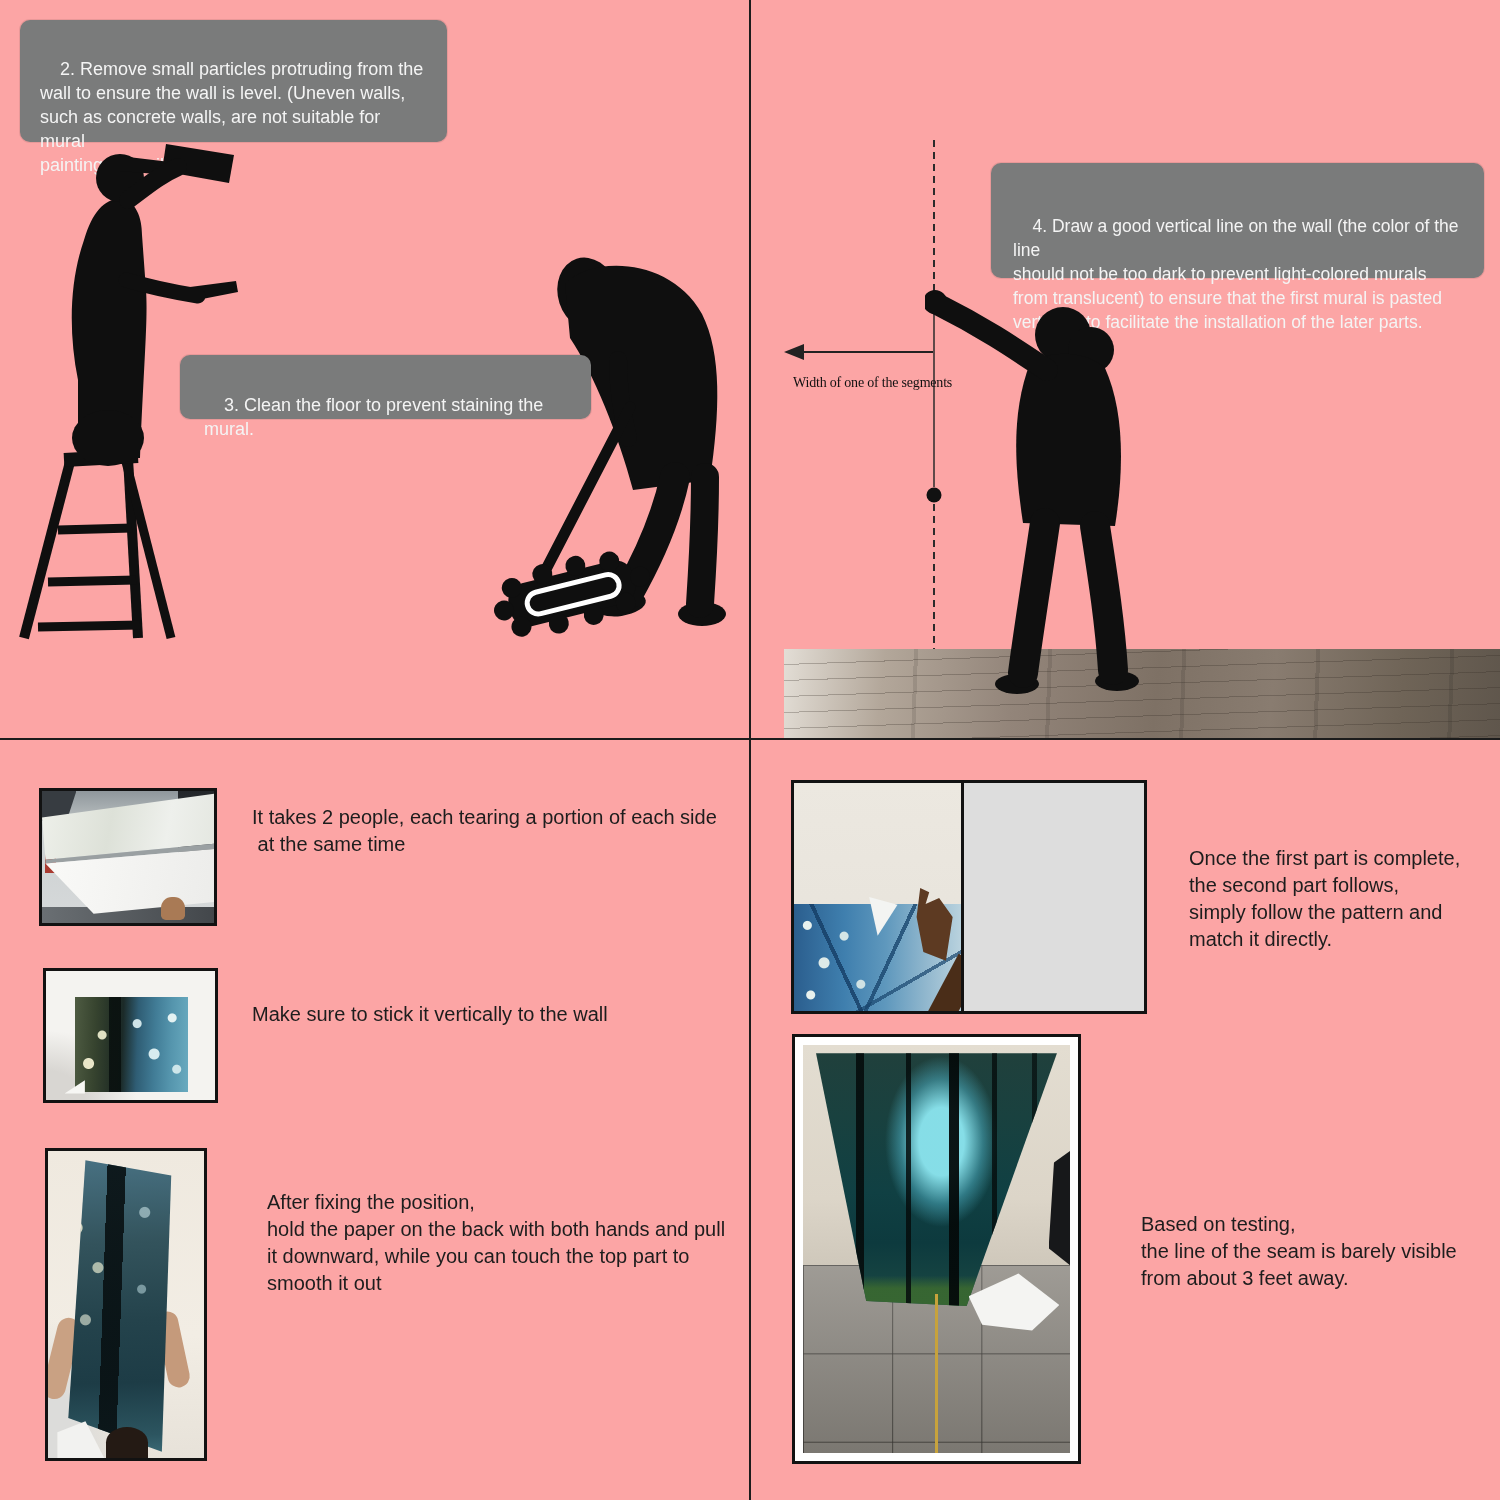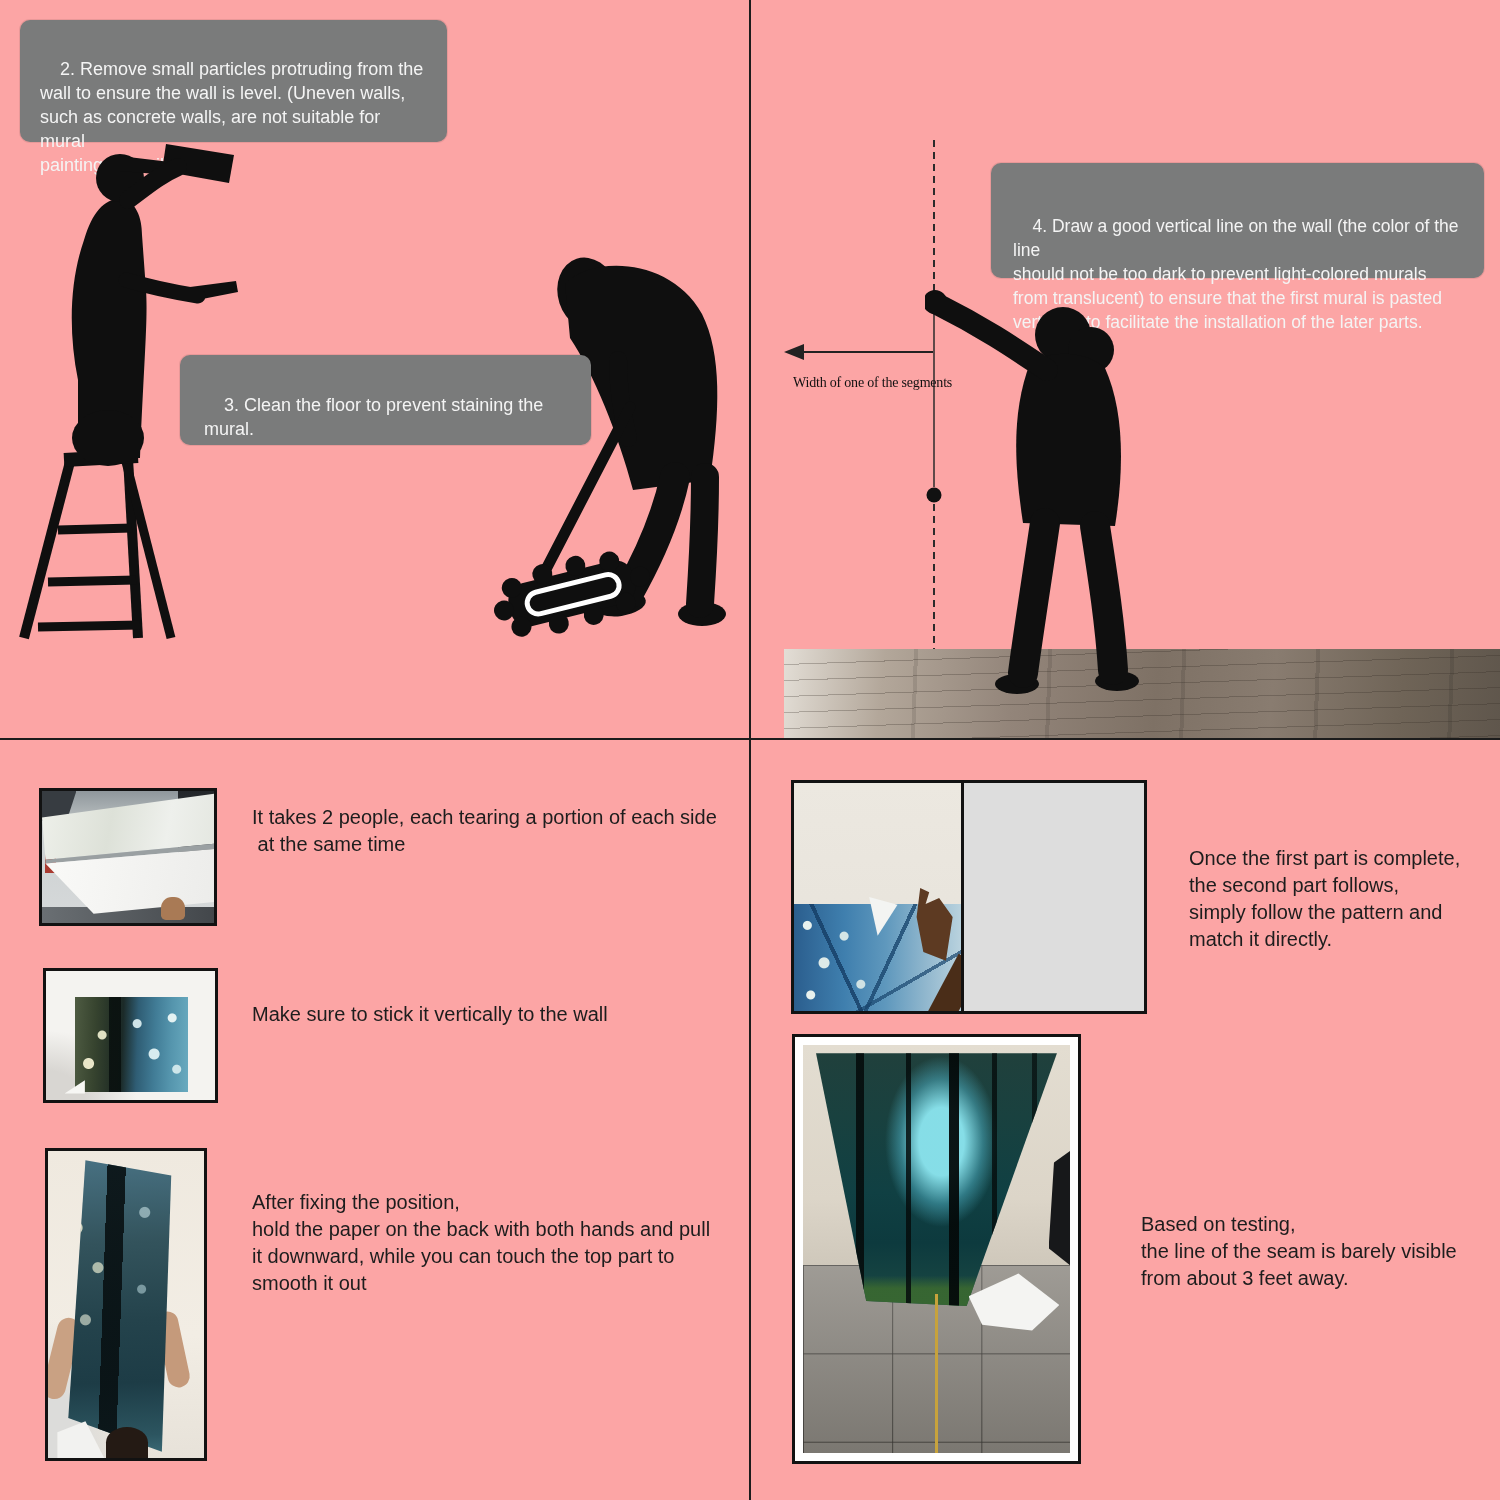--- a/index.html
+++ b/index.html
@@ -5,27 +5,27 @@
   html,body{margin:0;padding:0;background:#eaebeb;}
   .canvas{position:relative;width:1500px;height:1500px;background:#fca5a5;overflow:hidden;
           font-family:"Liberation Sans",sans-serif;color:#1d1d1d;}
   .abs{position:absolute;}
   .divider-v{left:749px;top:0;width:2px;height:1500px;background:#1c1c1c;}
   .divider-h{left:0;top:738px;width:1500px;height:2px;background:#1c1c1c;}
 
   .gbox{background:#7a7b7b;border-radius:10px;color:#f4f4f4;white-space:pre-wrap;
         box-sizing:border-box;box-shadow:0 0 0 1px rgba(0,0,0,0.08);}
   .gbox2{left:20px;top:20px;width:427px;height:122px;padding:13px 20px;font-size:18px;line-height:24px;}
-  .gbox3{left:180px;top:355px;width:411px;height:90px;padding:14px 24px;font-size:18px;line-height:24px;}
+  .gbox3{left:180px;top:355px;width:411px;height:64px;padding:14px 24px;font-size:18px;line-height:24px;}
   .gbox4{left:991px;top:163px;width:493px;height:115px;padding:27px 22px;font-size:17.5px;line-height:24px;}
 
   .caption{color:#1d1d1d;font-size:20px;line-height:27px;white-space:pre-wrap;}
   .cap-a{left:252px;top:804px;}
   .cap-b{left:252px;top:1001px;}
-  .cap-c{left:252px;top:1189px;}
+  .cap-c{left:267px;top:1189px;}
   .cap-d{left:1179px;top:845px;margin-left:10px;}
   .cap-e{left:1141px;top:1211px;}
   .width-label{left:793px;top:375px;font-size:14px;color:#111;letter-spacing:-0.2px;font-family:Liberation Serif, serif;}
 
   .floor{left:784px;top:649px;width:716px;height:89px;
     background:
       repeating-linear-gradient(178deg, rgba(50,42,35,0) 0 15px, rgba(50,42,35,0.28) 15px 16px),
       repeating-linear-gradient(92deg, rgba(0,0,0,0) 0 130px, rgba(0,0,0,0.10) 130px 134px),
       linear-gradient(96deg,#e3ded6 0%,#b3a79a 14%,#93857a 32%,#7e7165 52%,#897c70 68%,#6f6457 86%,#5f564c 100%);}
 

